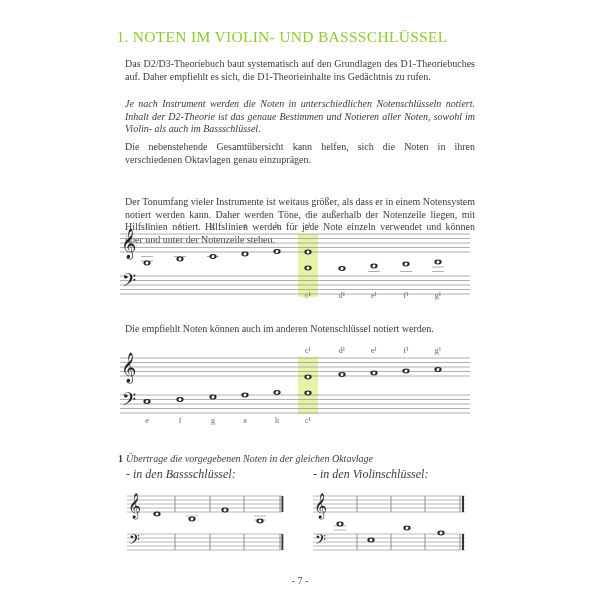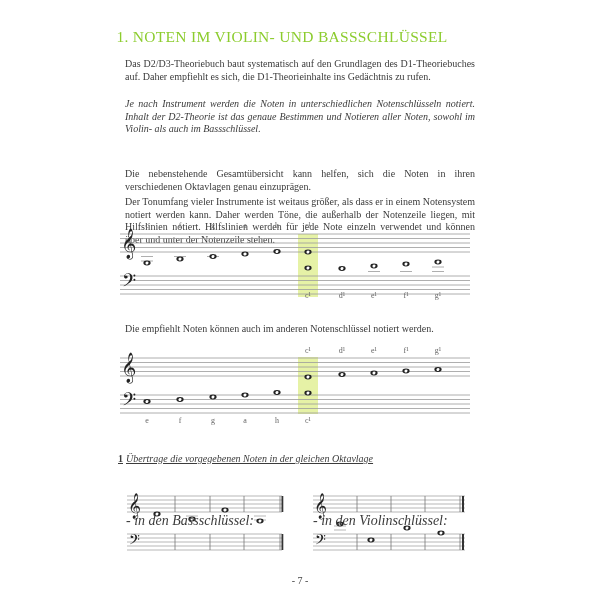--- a/index.html
+++ b/index.html
@@ -4,26 +4,26 @@
 <style>
   html, body { margin: 0; padding: 0; background: #ffffff; }
   body { width: 600px; height: 600px; position: relative; overflow: hidden;
          font-family: "Liberation Serif", "DejaVu Serif", serif; color: #3a3a3a; }
   .title { position: absolute; left: 0; width: 564px; top: 28px; text-align: center;
            font-size: 15.5px; letter-spacing: 0.3px; color: #8ccc2e; font-weight: normal; }
   .para { position: absolute; left: 125px; width: 350px; font-size: 10px; line-height: 12.6px;
           text-align: justify; color: #3b3b3b; }
   .p1 { top: 58px; }
   .p2 { top: 98px; font-style: italic; }
-  .p3 { top: 168px; }
+  .p3 { top: 141px; }
   .p4 { top: 196px; }
   .p5 { top: 323px; }
-  .ex-head { position: absolute; left: 118px; top: 453px; font-size: 10px; font-style: italic; color: #3b3b3b; text-decoration: underline; }
+  .ex-head { position: absolute; left: 118px; top: 453px; font-size: 10px; font-style: italic; color: #3b3b3b; }
   .ex-num { font-style: normal; font-weight: bold; margin-right: 3px; }
-  .ex-sub { position: absolute; top: 467px; font-size: 14px; font-style: italic; color: #3b3b3b; margin-top: 46px; }
+  .ex-sub { position: absolute; top: 467px; font-size: 12px; font-style: italic; color: #3b3b3b; }
   .ex-sub-left { left: 126px; }
   .ex-sub-right { left: 313px; }
   .page-num { position: absolute; left: 0; width: 600px; top: 575px; text-align: center;
               font-size: 10px; color: #444; }
   svg.music { position: absolute; left: 0; top: 0; }
   .lbl { font-family: "Liberation Serif", serif; font-size: 8px; fill: #666; }
 </style>
 </head>
 <body>
 

